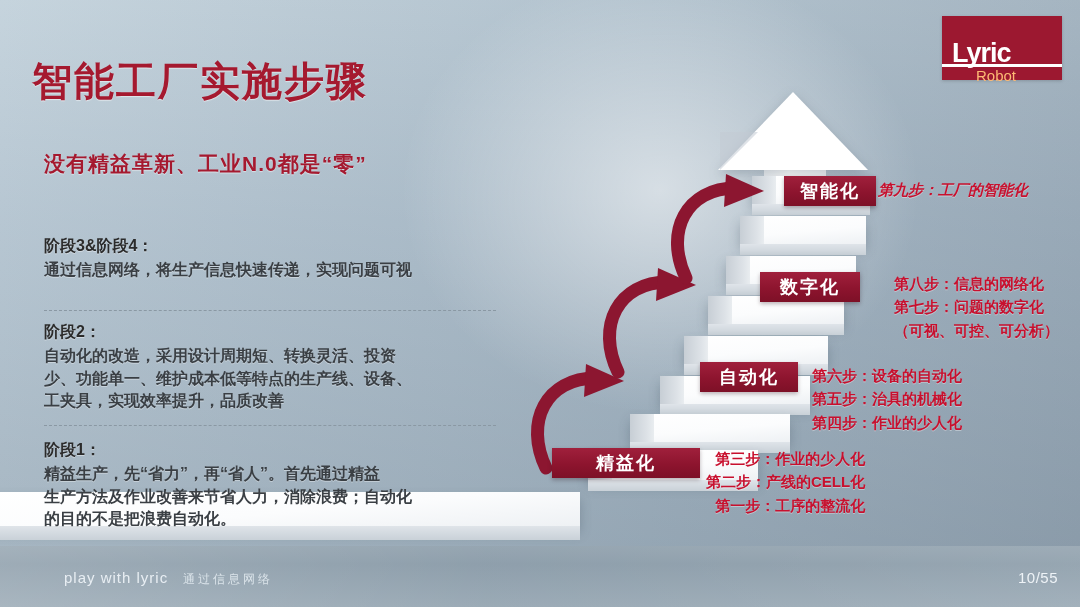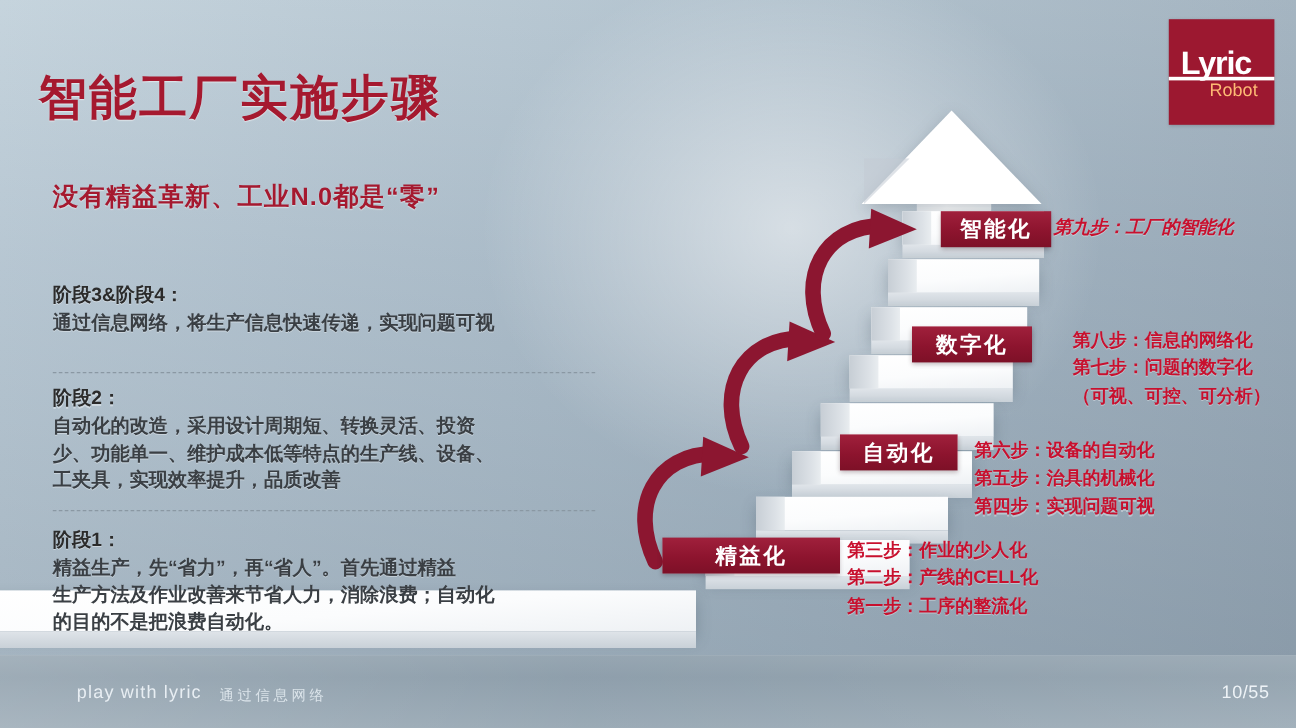--- a/index.html
+++ b/index.html
@@ -63,23 +63,24 @@
     color: #a5192f;
     letter-spacing: 1px;
     text-shadow: 0 1px 1px rgba(255,255,255,0.5);
     white-space: nowrap;
   }
 
   
   .logo {
     position: absolute;
     right: 18px; top: 16px;
-    width: 88px; height: 88px;
+    width: 88px; height: 64px;
     background: #9c1830;
     box-shadow: 0 1px 3px rgba(0,0,0,0.18);
+    padding-left: 32px;
   }
   .logo-rule {
     position: absolute;
     left: 0; top: 48px; width: 100%; height: 3px;
     background: #ffffff;
   }
   .logo-lyric {
     position: absolute;
     left: 10px; top: 24px;
     color: #ffffff;
@@ -353,24 +354,24 @@
 
   <div class="note" style="left:878px; top:272px;margin-left:16px;">
     <div>第八步：信息的网络化</div>
     <div>第七步：问题的数字化</div>
     <div style="text-align:right;">（可视、可控、可分析）</div>
   </div>
 
   <div class="note" style="left:812px; top:364px;">
     <div>第六步：设备的自动化</div>
     <div>第五步：治具的机械化</div>
-    <div>第四步：实现问题可视</div>
-  </div>
-
-  <div class="note" style="left:706px; top:447px;">
+    <div>第四步：作业的少人化</div>
+  </div>
+
+  <div class="note" style="left:706px; top:447px;text-align:right;">
     <div>第三步：作业的少人化</div>
     <div>第二步：产线的CELL化</div>
     <div>第一步：工序的整流化</div>
   </div>
 
   <div class="floor"></div>
   <div class="floor-sheen"></div>
 
   <div class="foot-play">play  with  lyric</div>
   <div class="foot-cn">通过信息网络</div>

